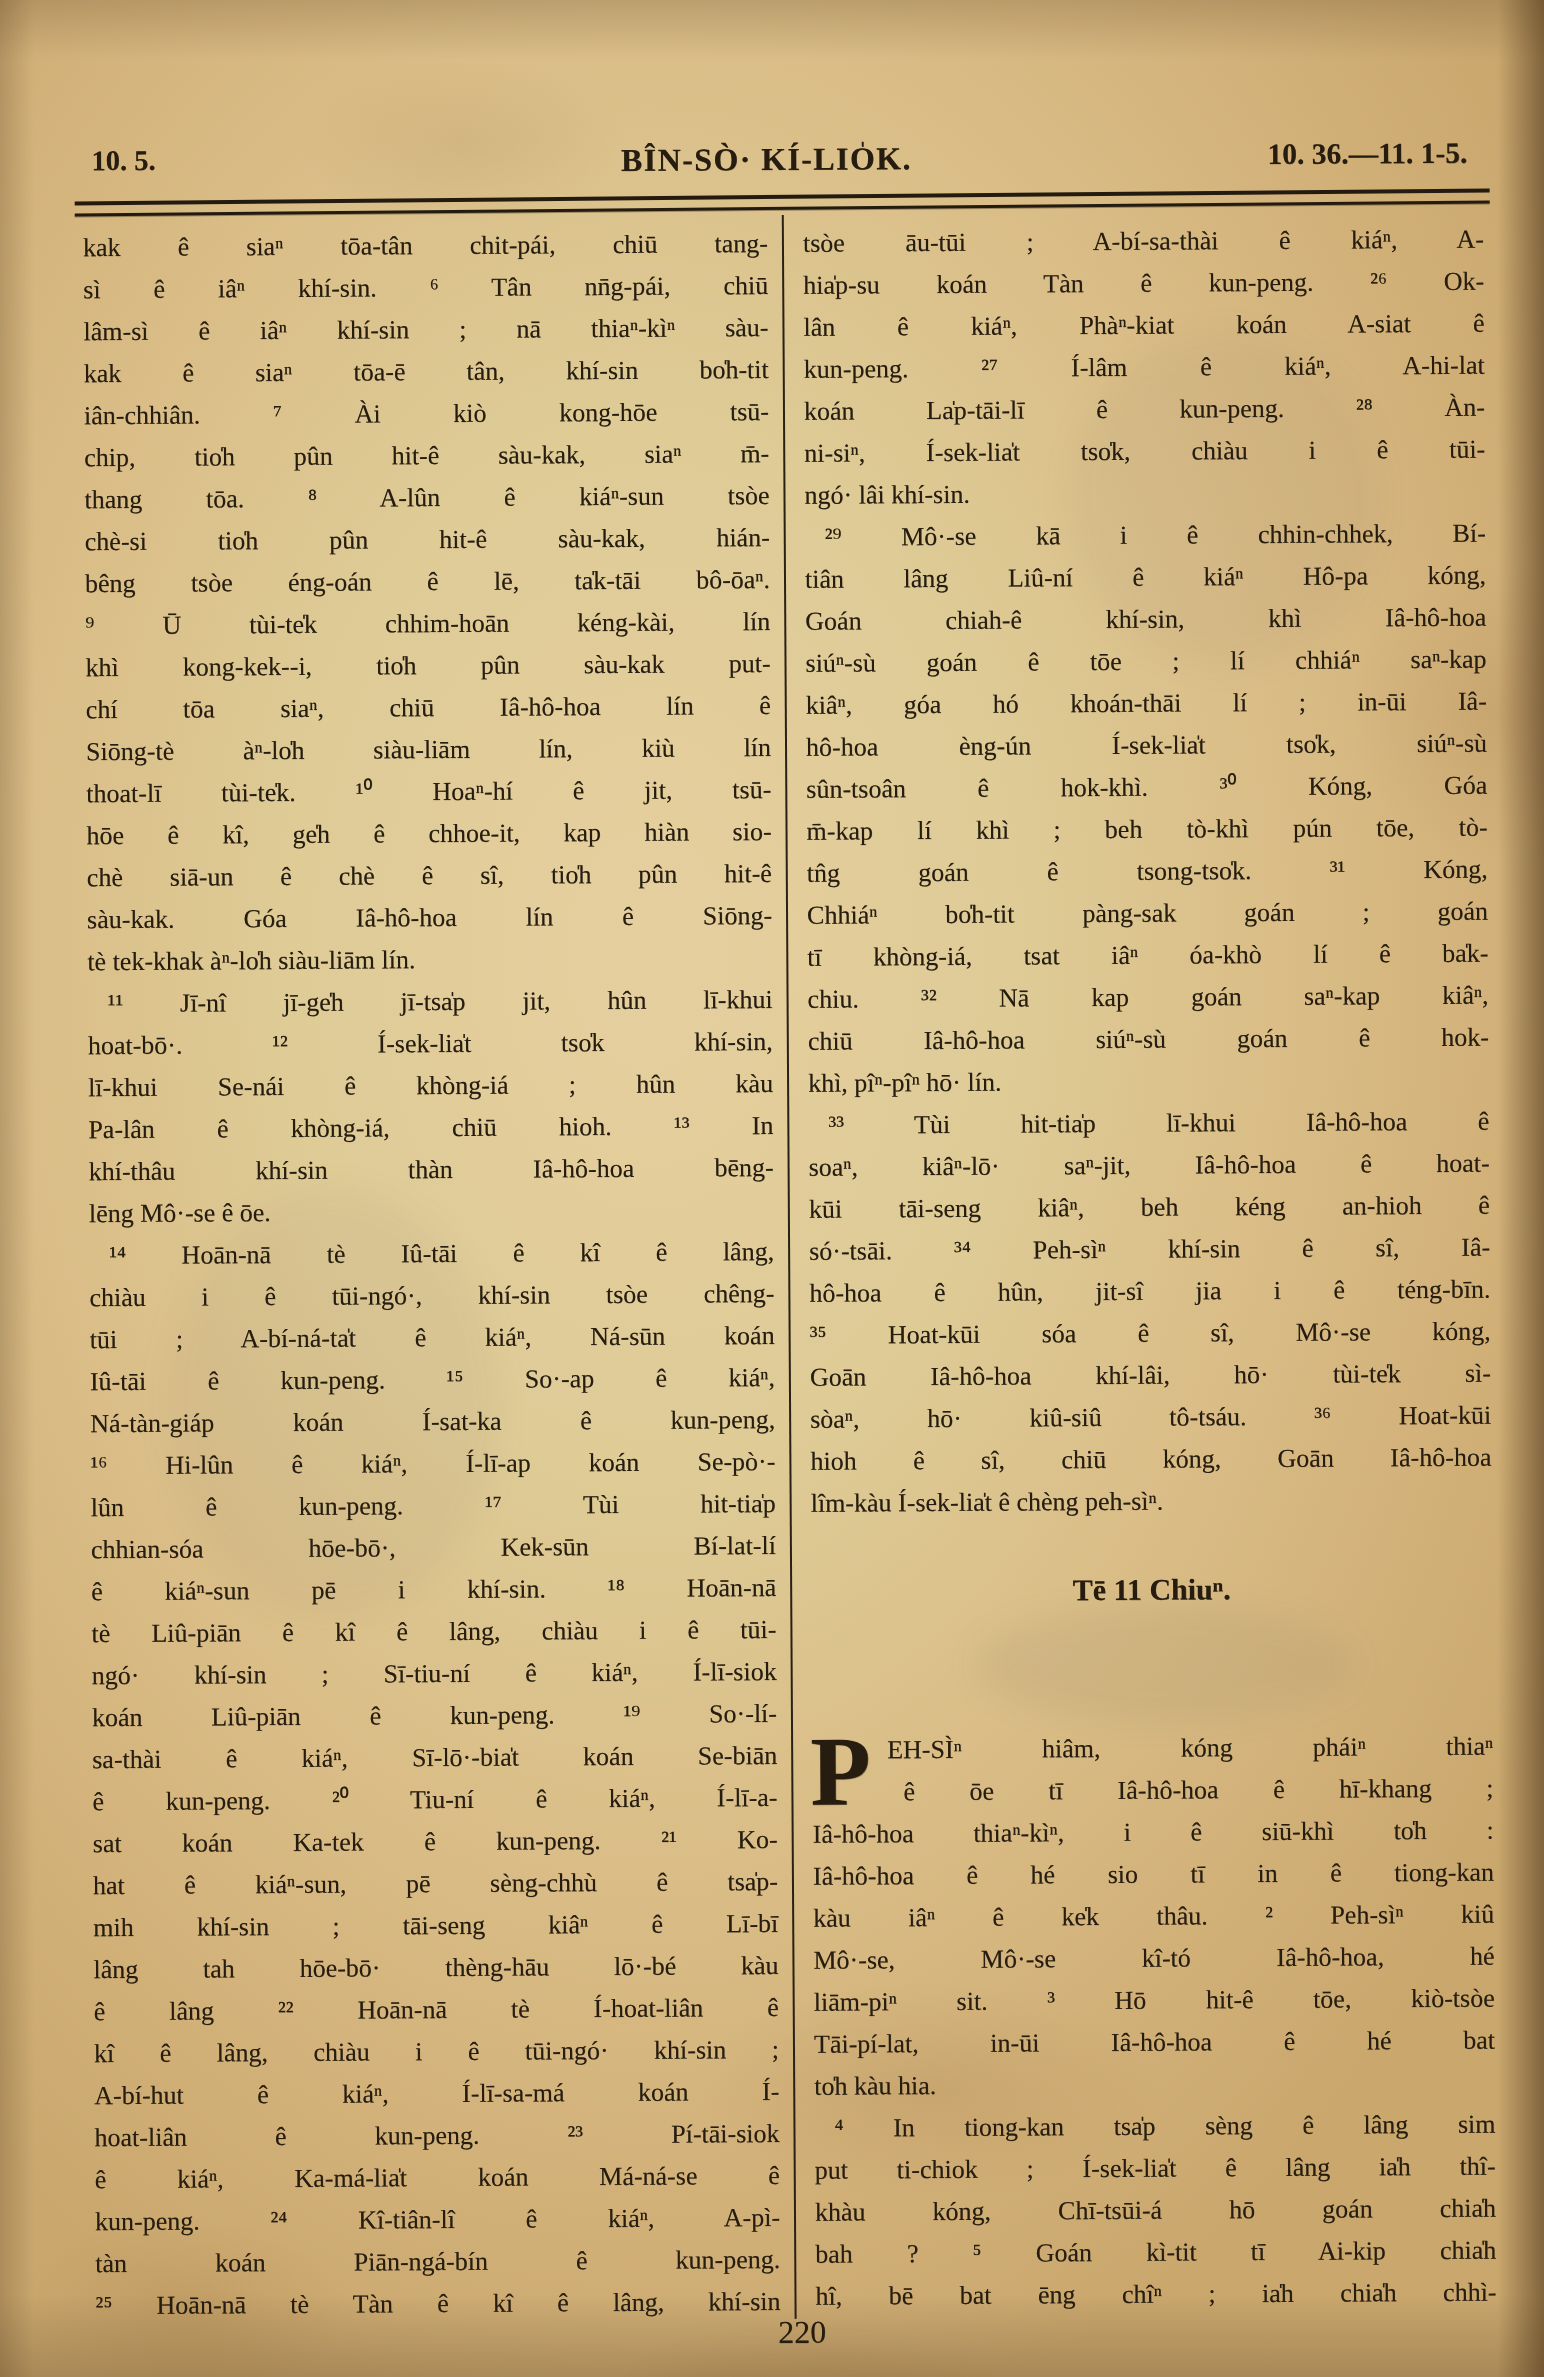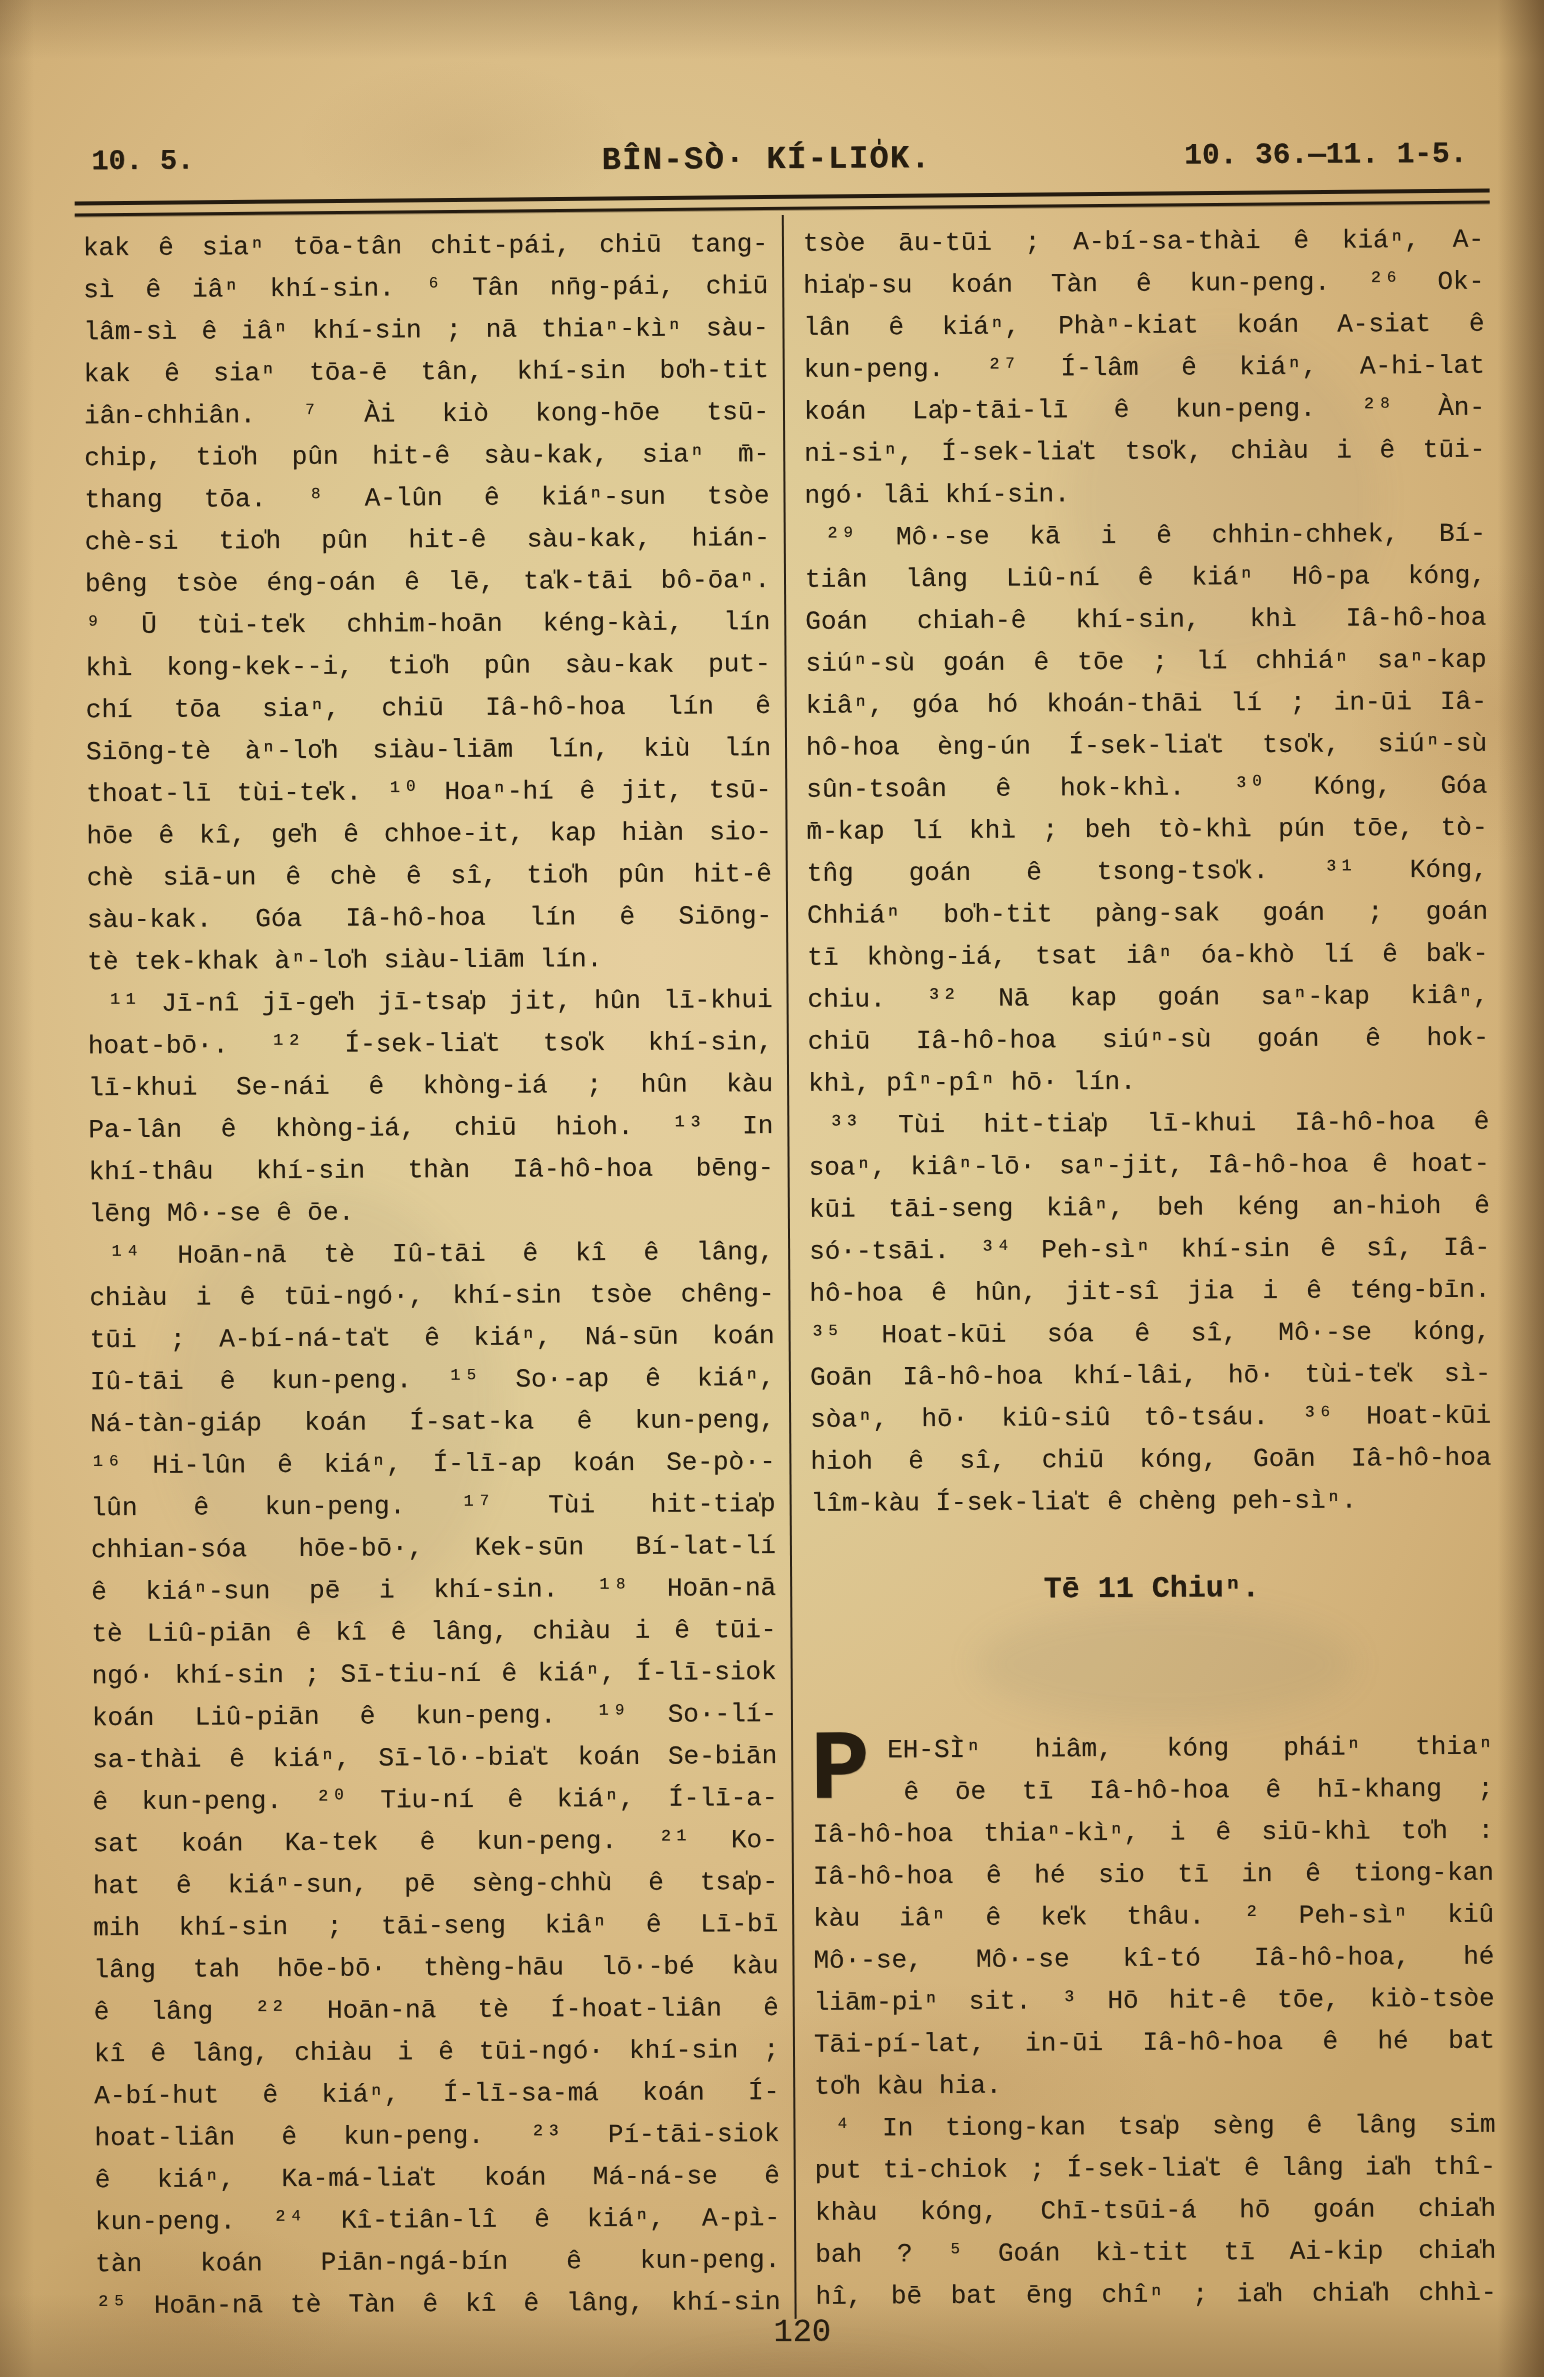--- a/index.html
+++ b/index.html
@@ -12,21 +12,21 @@
       linear-gradient(to left,  rgba(70,44,20,0.55), rgba(70,44,20,0) 3%),
       linear-gradient(to right, rgba(70,44,20,0.22), rgba(70,44,20,0) 2.2%),
       linear-gradient(to bottom,rgba(70,44,20,0.20), rgba(70,44,20,0) 2.5%),
       linear-gradient(to top,   rgba(70,44,20,0.25), rgba(70,44,20,0) 3.5%),
       radial-gradient(333px 157px at 60% 88%, rgba(150,105,55,0.18), transparent 70%),
       radial-gradient(247px 124px at 12% 97%, rgba(150,105,55,0.16), transparent 70%),
       radial-gradient(214px 214px at 97% 30%, rgba(140,95,50,0.14), transparent 70%),
       radial-gradient(238px 119px at 30% 6%,  rgba(140,95,50,0.10), transparent 70%);
   }
   .tilt{position:absolute;inset:0;transform:rotate(-0.35deg);transform-origin:50% 45%;}
-  .serif{font-family:Liberation Mono, monospace;color:#261d10;}
+  .serif{font-family:Liberation Serif, serif;color:#261d10;}
   .hdr{position:absolute;top:141px;font-weight:bold;text-shadow:0.3px 0.3px 0.5px rgba(38,28,14,0.55);}
   .hdr-left{left:97px;font-size:28.5px;}
   .hdr-title{left:0;right:0;text-align:center;font-size:32px;letter-spacing:1.4px;}
   .hdr-right{right:71px;font-size:29.5px;}
   .rule{position:absolute;left:80px;width:1415px;background:#241b10;transform:rotate(-0.18deg);}
   .rule1{top:195px;height:4.3px;}
   .rule2{top:207px;height:3.3px;box-shadow:0 1px 0.5px rgba(60,45,25,0.4);}
   .divider{position:absolute;left:787px;top:215px;width:2.4px;height:2104px;background:#2a2115;}
   .col{position:absolute;top:223px;}
   #col-left{left:88px;width:685px;}
@@ -166,16 +166,16 @@
         <div class="ln j">liām-piⁿ sit. ³ Hō hit-ê tōe, kiò-tsòe</div>
         <div class="ln j">Tāi-pí-lat, in-ūi Iâ-hô-hoa ê hé bat</div>
         <div class="ln">to̍h kàu hia.</div>
         <div class="ln j ind">⁴ In tiong-kan tsa̍p sèng ê lâng sim</div>
         <div class="ln j">put ti-chiok ; Í-sek-lia̍t ê lâng ia̍h thî-</div>
         <div class="ln j">khàu kóng, Chī-tsūi-á hō goán chia̍h</div>
         <div class="ln j">bah ? ⁵ Goán kì-tit tī Ai-kip chia̍h</div>
         <div class="ln j">hî, bē bat ēng chîⁿ ; ia̍h chia̍h chhì-</div>
       </div>
 
-    <div class="pagenum">120</div>
+    <div class="pagenum">220</div>
   </div>
 </div>
 
 
 </body></html>

